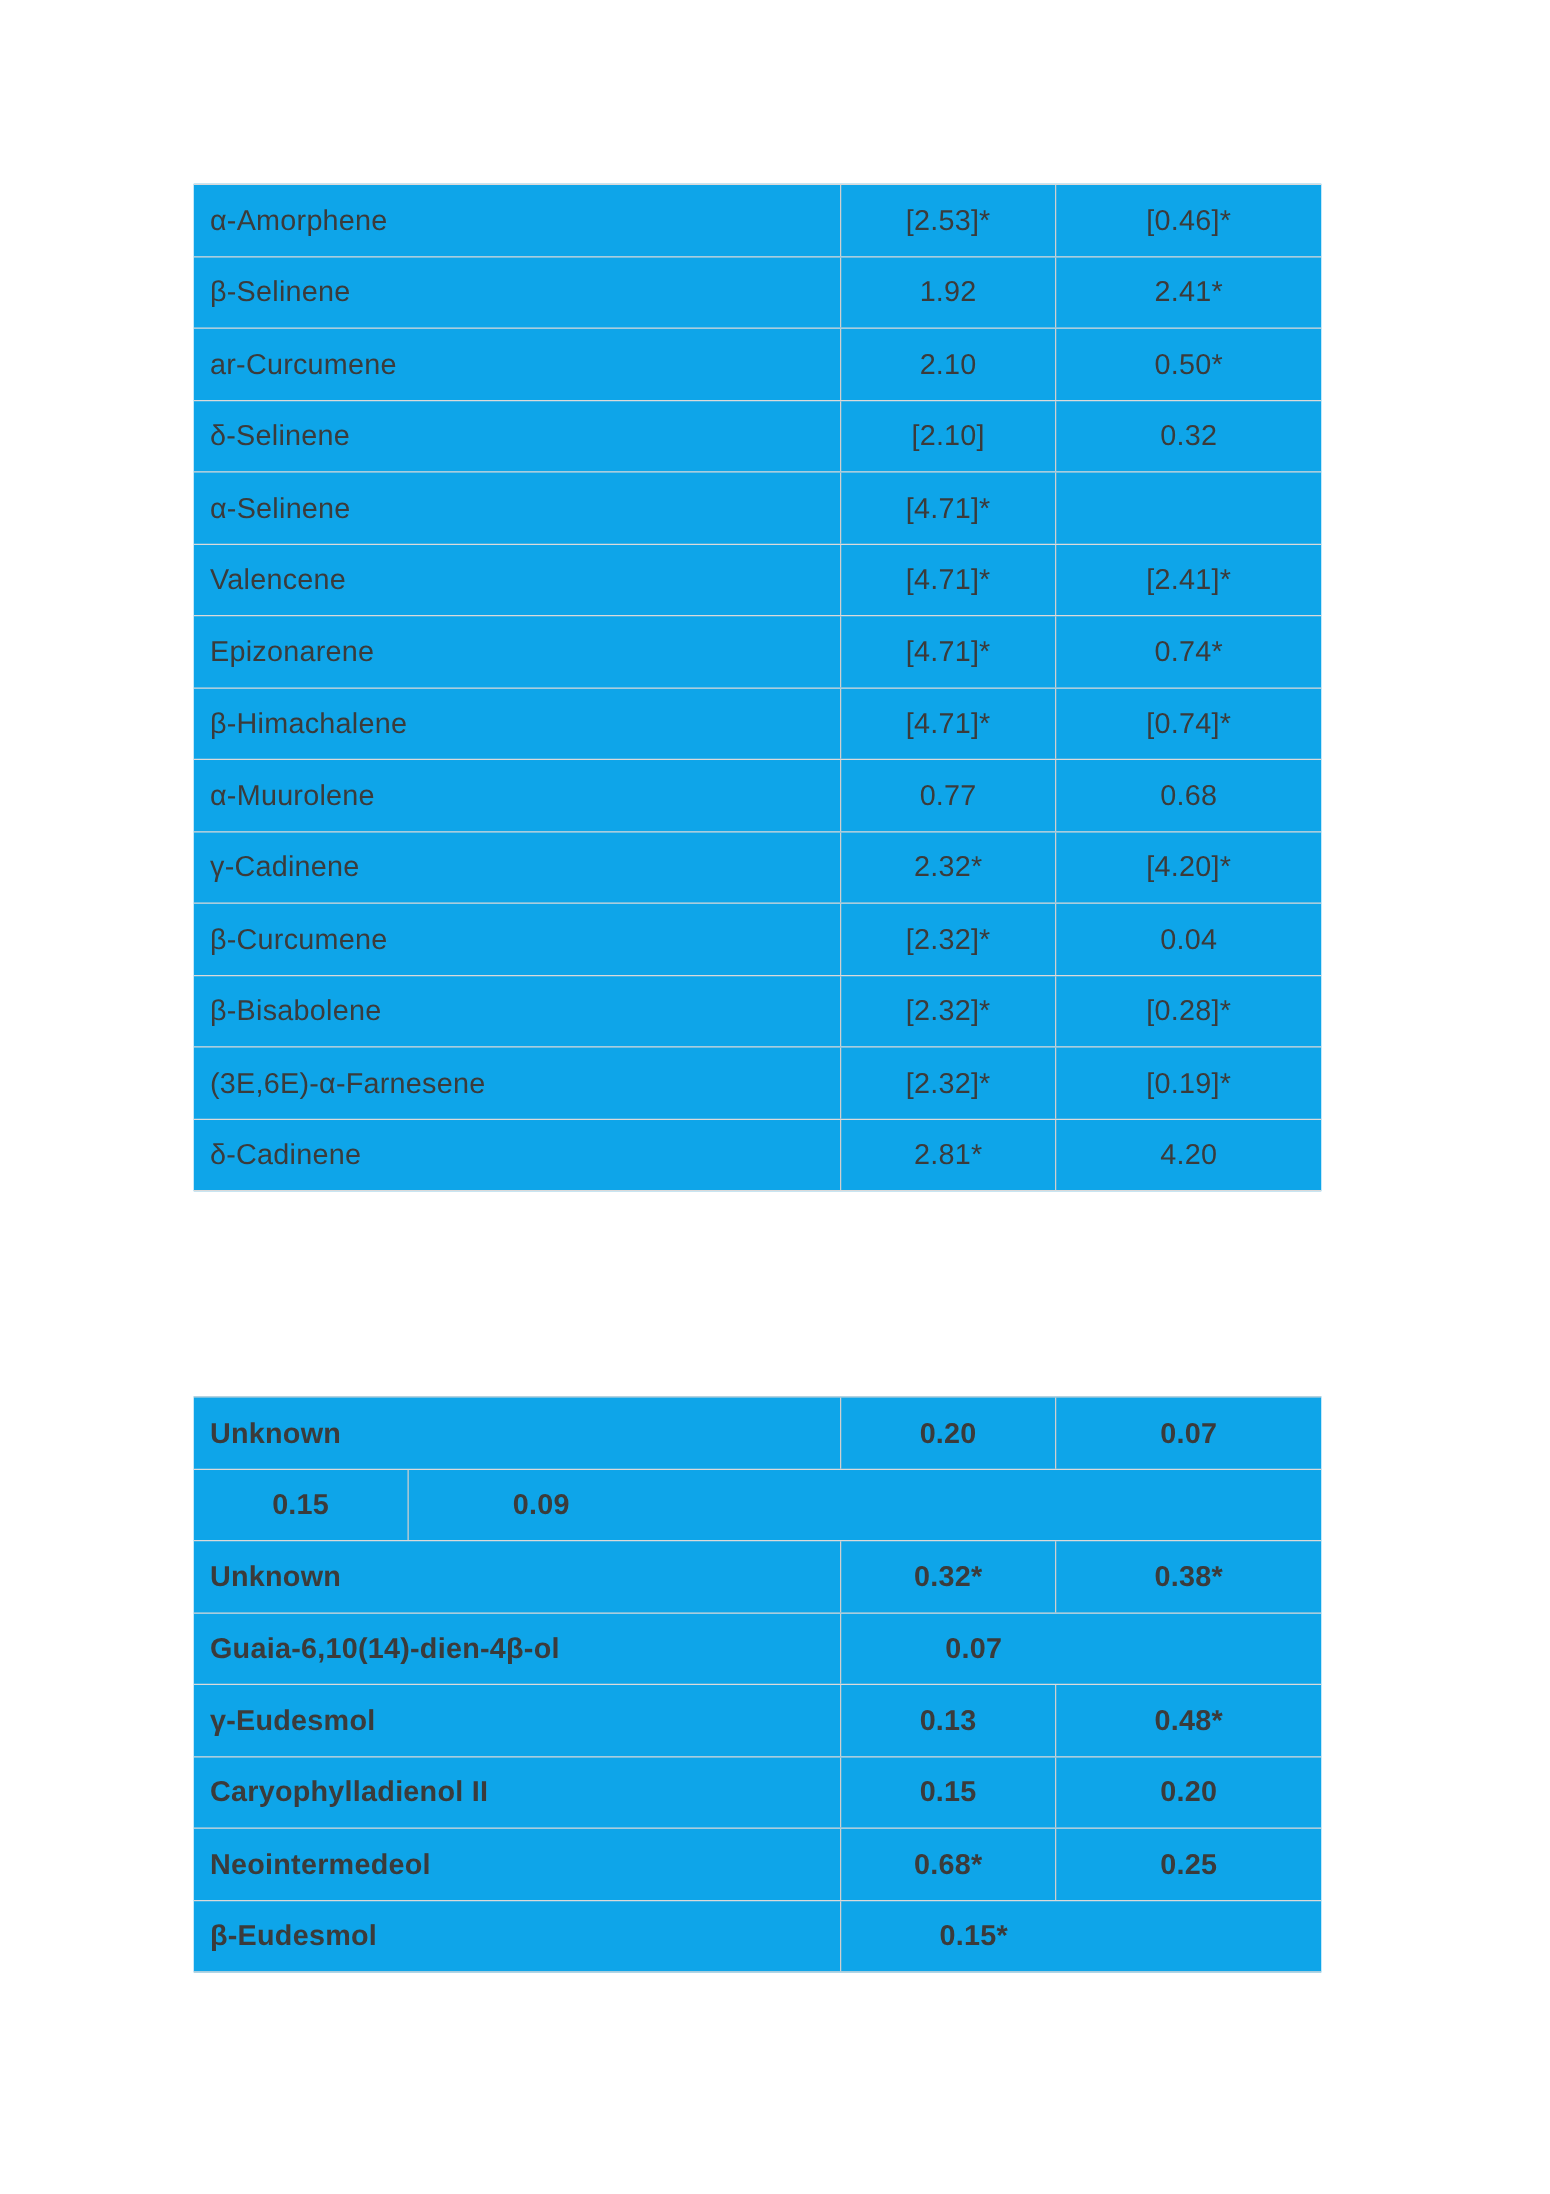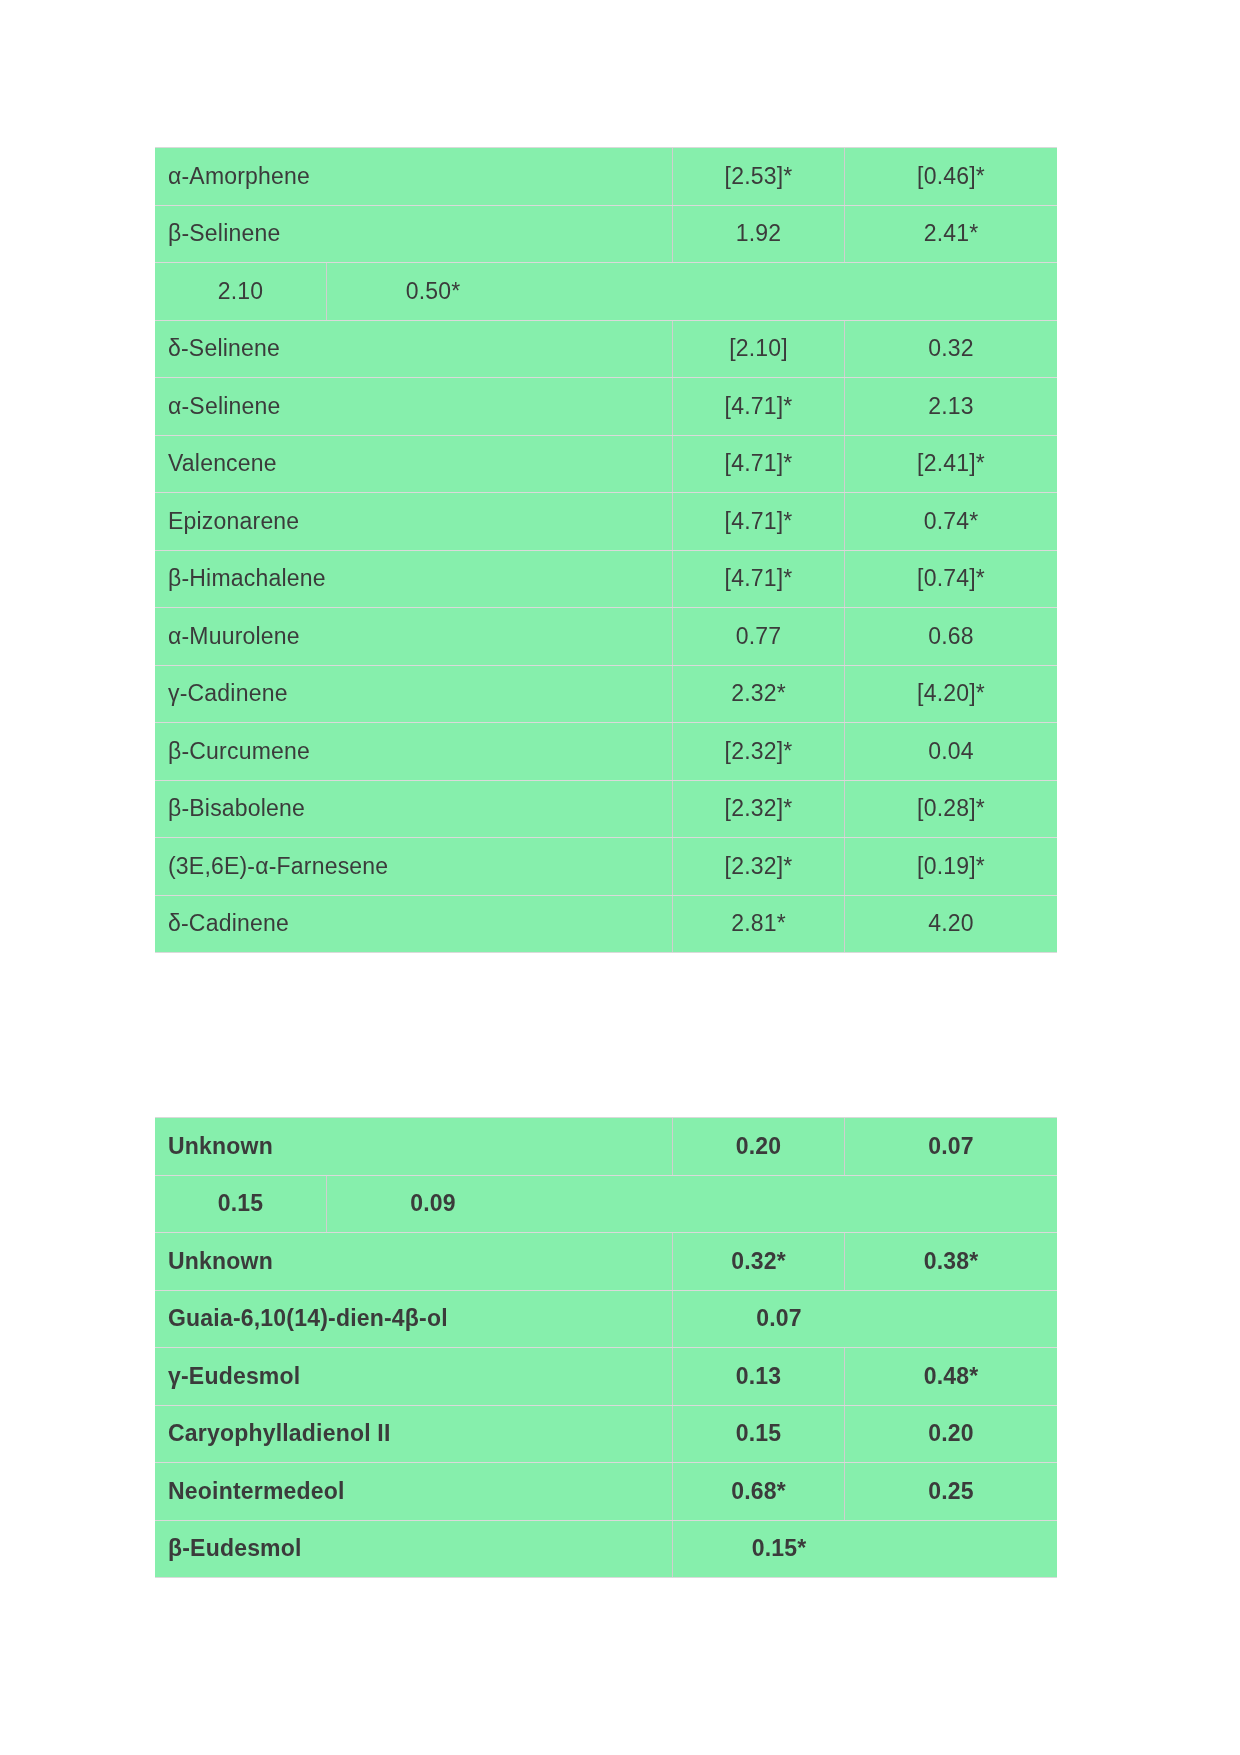--- a/index.html
+++ b/index.html
@@ -13,21 +13,21 @@
     height: 1755px;
     font-family: "Liberation Sans", "DejaVu Sans", sans-serif;
     color: #3b3b3b;
     overflow: hidden;
   }
   .doc-table {
     position: absolute;
     left: 155px;
     width: 902px;
     border-top: 1px solid #dadada;
-    background: #86efac;
+    background: #0ea5e9;
   }
   .table-1 { top: 147px; }
   .table-2 { top: 1117px; font-weight: bold; }
   .tr {
     display: flex;
     align-items: stretch;
     height: 57.5px;
     border-bottom: 1px solid #dadada;
     box-sizing: border-box;
   }
@@ -65,32 +65,32 @@
     <div class="td name">α-Amorphene</div>
     <div class="td v1">[2.53]*</div>
     <div class="td v2">[0.46]*</div>
   </div>
   <div class="tr">
     <div class="td name">β-Selinene</div>
     <div class="td v1">1.92</div>
     <div class="td v2">2.41*</div>
   </div>
   <div class="tr">
+    <div class="td name">ar-Curcumene</div>
     <div class="td v1">2.10</div>
     <div class="td v2">0.50*</div>
   </div>
   <div class="tr">
     <div class="td name">δ-Selinene</div>
     <div class="td v1">[2.10]</div>
     <div class="td v2">0.32</div>
   </div>
   <div class="tr">
     <div class="td name">α-Selinene</div>
     <div class="td v1">[4.71]*</div>
-    <div class="td v2">2.13</div>
   </div>
   <div class="tr">
     <div class="td name">Valencene</div>
     <div class="td v1">[4.71]*</div>
     <div class="td v2">[2.41]*</div>
   </div>
   <div class="tr">
     <div class="td name">Epizonarene</div>
     <div class="td v1">[4.71]*</div>
     <div class="td v2">0.74*</div>

